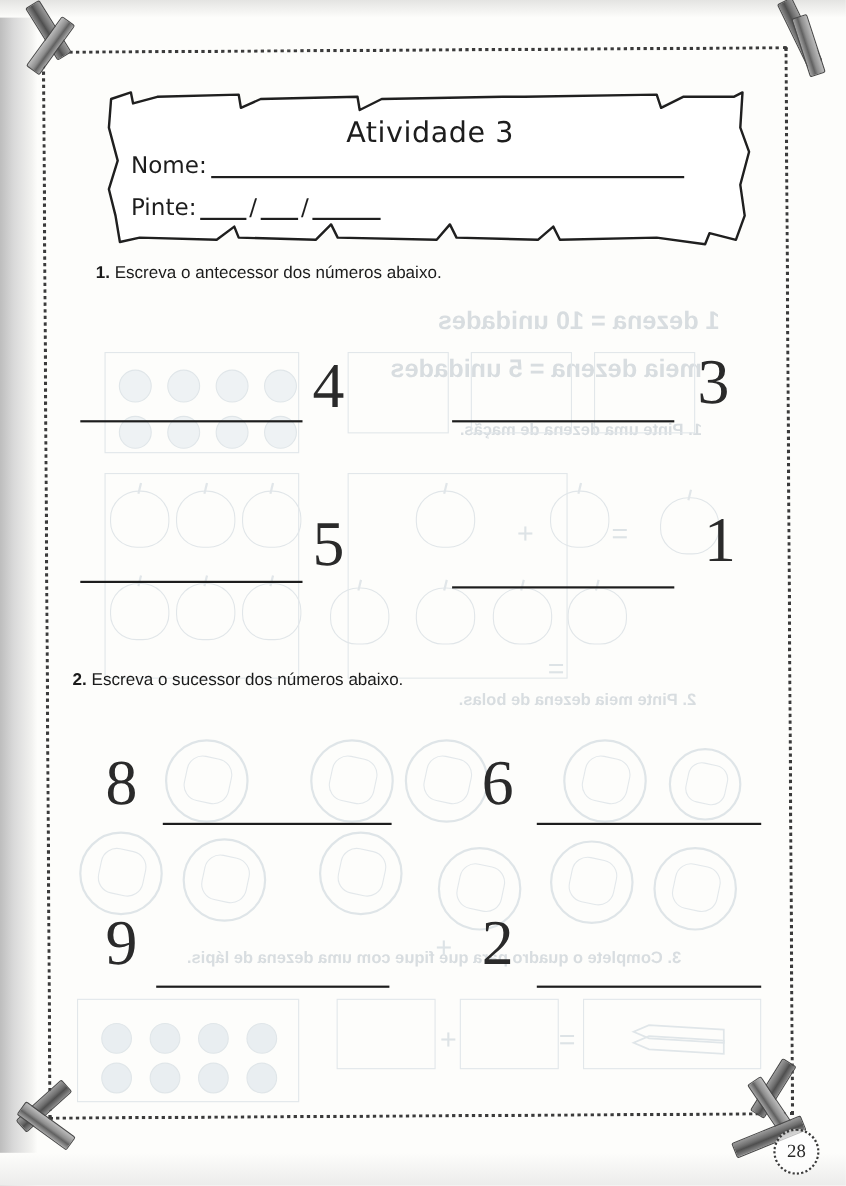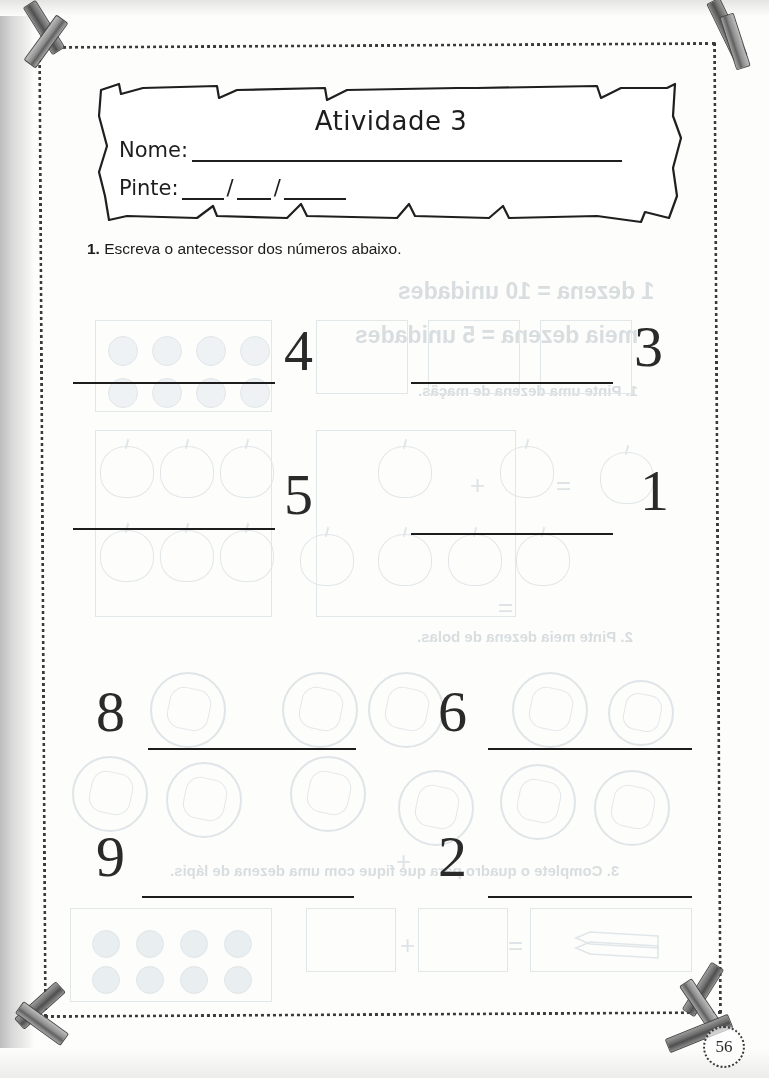--- a/index.html
+++ b/index.html
@@ -385,27 +385,31 @@
 
   <div class="answer-line" style="left:411px; top:382px; width:202px;"></div>
   <div class="digit" style="left:634px; top:318px;">3</div>
 
   <div class="answer-line" style="left:73px; top:528px; width:202px;"></div>
   <div class="digit" style="left:284px; top:466px;">5</div>
 
   <div class="answer-line" style="left:411px; top:533px; width:202px;"></div>
   <div class="digit" style="left:640px; top:462px;">1</div>
 
+  <div class="q-text" style="left:66px; top:610px;">
+    <span class="num">2.</span>
+    <span>Escreva o sucessor dos números abaixo.</span>
+  </div>
 
   <div class="digit" style="left:96px; top:683px;">8</div>
   <div class="answer-line" style="left:148px; top:748px; width:208px;"></div>
 
   <div class="digit" style="left:438px; top:683px;">6</div>
   <div class="answer-line" style="left:488px; top:748px; width:204px;"></div>
 
   <div class="digit" style="left:96px; top:828px;">9</div>
   <div class="answer-line" style="left:142px; top:896px; width:212px;"></div>
 
   <div class="digit" style="left:438px; top:828px;">2</div>
   <div class="answer-line" style="left:488px; top:896px; width:204px;"></div>
 
-  <div class="page-number">56</div>
+  <div class="page-number">28</div>
 </div>
 
 </body></html>

